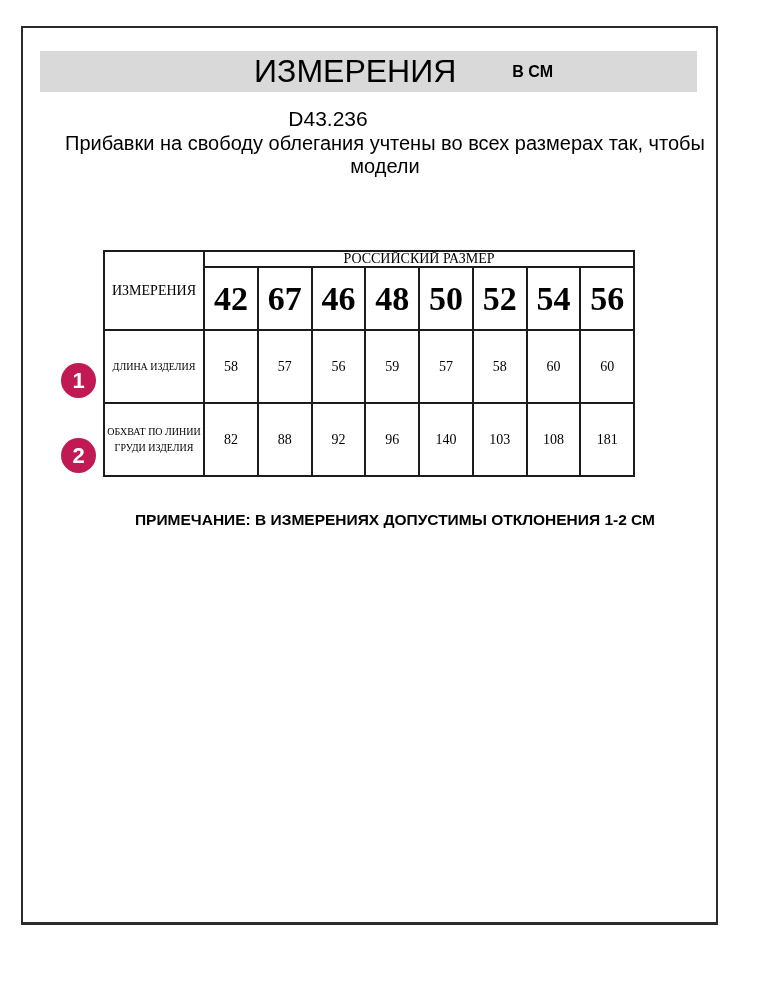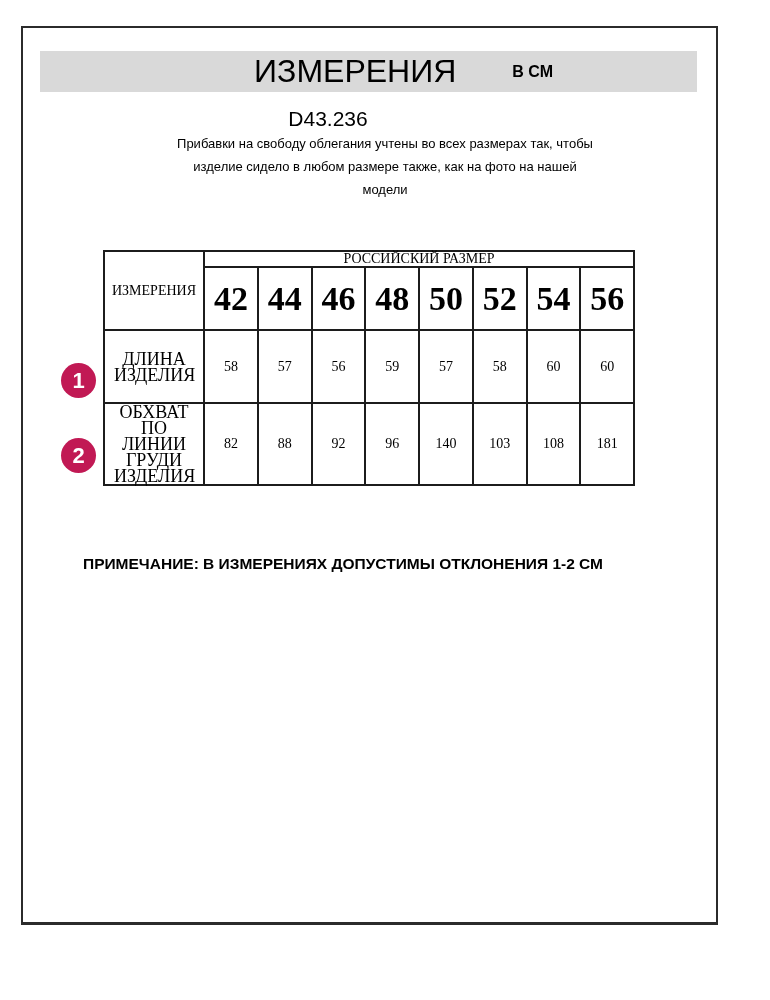--- a/index.html
+++ b/index.html
@@ -46,21 +46,21 @@
     text-align: center;
     font-size: 21px;
     font-weight: 400;
   }
 
   .description {
     position: absolute;
     left: 0; top: 132px;
     width: 770px;
     text-align: center;
-    font-size: 13px;
+    font-size: 20px;
     line-height: 23px;
     font-weight: 400;
   }
 
   table.size-table {
     position: absolute;
     left: 103px; top: 250px;
     width: 532px;
     border-collapse: collapse;
     table-layout: fixed;
@@ -70,23 +70,23 @@
     text-align: center;
     vertical-align: middle;
     background: #fff;
     font-family: Liberation Serif, serif;
   }
   td.corner { width: 100px; font-size: 14px; }
   td.group  { height: 14px; font-size: 14px; line-height: 14px; }
   tr.r-sizes td { height: 63px; font-size: 34px; font-weight: 700; }
   tr.r-data td  { height: 73px; font-size: 14px; }
   tr.r-data td.rowlabel {
-    font-size: 18px;
+    font-size: 10px;
     line-height: 16px;
-    padding: 0 9px;
+    padding: 0 1px;
   }
 
   .num-badge {
     position: absolute;
     left: 61px;
     width: 35px; height: 35px;
     border-radius: 50%;
     background: #c11954;
     color: #ffffff;
     font-size: 22px;
@@ -96,55 +96,53 @@
     justify-content: center;
     line-height: 1;
   }
   .badge-1 { top: 363px; }
   .badge-2 { top: 438px; }
 
   .note {
     position: absolute;
     left: 83px; top: 511px;
     width: 572px;
-    text-align: left;
+    text-align: right;
     font-size: 15.5px;
     font-weight: 700;
-    margin-top: 44px;
   }
 </style>
 </head>
 <body>
 
 <div class="canvas">
 
   <div class="page-border"></div>
 
   <div class="title-band">
     <span class="title-main">ИЗМЕРЕНИЯ</span>
     <span class="title-unit">В СМ</span>
   </div>
 
   <div class="product-code">D43.236</div>
 
   <div class="description">
     <div>Прибавки на свободу облегания учтены во всех размерах так, чтобы</div>
-    <div>изделие сидело в любом размере также, как на фото на нашей</div>
     <div>модели</div>
   </div>
 
   <table class="size-table">
     <tbody>
         <tr>
       <td class="corner" rowspan="2">ИЗМЕРЕНИЯ</td>
       <td class="group" colspan="8">РОССИЙСКИЙ РАЗМЕР</td>
     </tr>
     <tr class="r-sizes">
       <td>42</td>
-      <td>44</td>
+      <td>67</td>
       <td>46</td>
       <td>48</td>
       <td>50</td>
       <td>52</td>
       <td>54</td>
       <td>56</td>
     </tr>
     <tr class="r-data">
       <td class="rowlabel">ДЛИНА ИЗДЕЛИЯ</td>
       <td>58</td>

